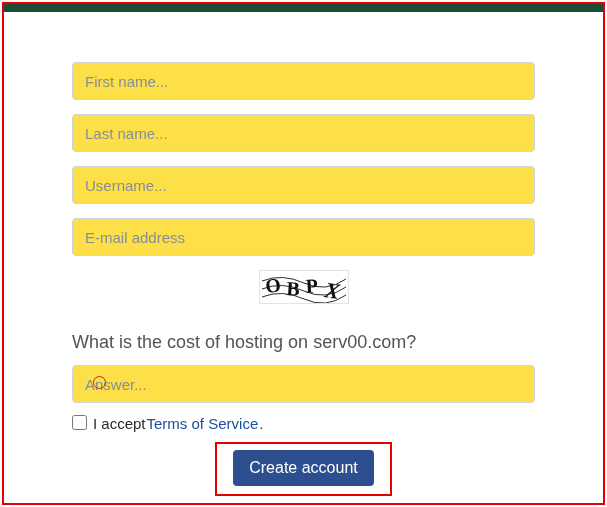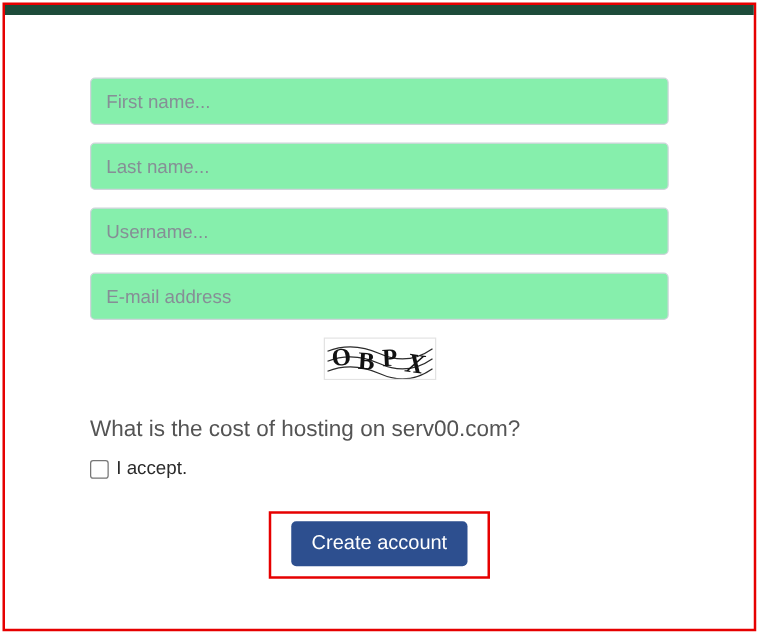--- a/index.html
+++ b/index.html
@@ -29,21 +29,21 @@
   .form-control {
     width: 100%;
     height: 38px;
     border: 1px solid #ced4da;
     border-radius: 4px;
     padding: 6px 12px;
     font-size: 15px;
     color: #495057;
     margin-bottom: 14px;
     outline: none;
-    background: #86efac;
+    background: #fde047;
   }
   .form-control::placeholder {
     color: #868e96;
     opacity: 1;
   }
   .captcha-wrap {
     text-align: center;
     margin-bottom: 8px;
   }
   .captcha-box {
@@ -66,24 +66,24 @@
     left: 21px;
     top: 11px;
     width: 13px;
     height: 13px;
     border: 1.5px solid #d02020;
     border-radius: 50%;
     pointer-events: none;
   }
   .tos-row {
     display: flex;
-    align-items: flex-end;
+    align-items: flex-start;
     font-size: 15px;
     color: #2a2a2a;
-    margin-bottom: 26px;
+    margin-bottom: 10px;
   }
   .tos-row input[type="checkbox"] {
     width: 15px;
     height: 15px;
     margin: 0 6px 0 0;
     accent-color: #ccc;
   }
   .tos-row a {
     color: #1b4fa0;
     text-decoration: none;
@@ -136,24 +136,29 @@
           <text x="26" y="24" font-family="Georgia, serif" font-size="20" font-weight="bold" fill="#111" transform="rotate(4 26 24)">B</text>
           <text x="46" y="22" font-family="Georgia, serif" font-size="20" font-weight="bold" fill="#111" transform="rotate(-3 46 22)">P</text>
           <text x="64" y="26" font-family="Georgia, serif" font-size="22" font-weight="bold" font-style="italic" fill="#111" transform="rotate(8 64 26)">X</text>
         </svg>
       </div>
     </div>
 
 
     <div class="question">What is the cost of hosting on serv00.com?</div>
 
+    <div class="answer-wrap">
+      <input type="text" class="form-control" style="margin-bottom: 0px;" placeholder="Answer...">
+      <div class="overlay-circle"></div>
+    </div>
 
     <div class="tos-row">
       <input type="checkbox" style="">
       <span>I accept </span>
+      <a href="#">Terms of Service</a>
       <span>.</span>
     </div>
 
     <div class="submit-wrap">
       <div class="highlight-box">
         <button class="btn-primary">Create account</button>
       </div>
     </div>
 
   </div>

